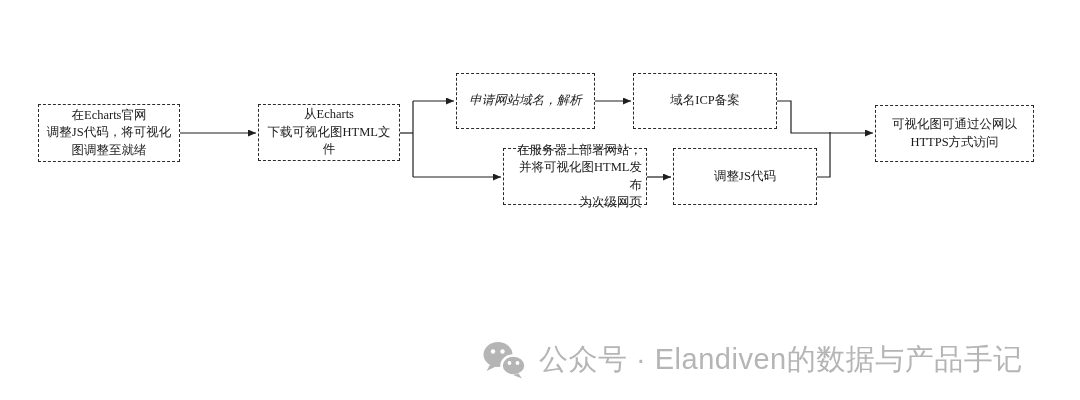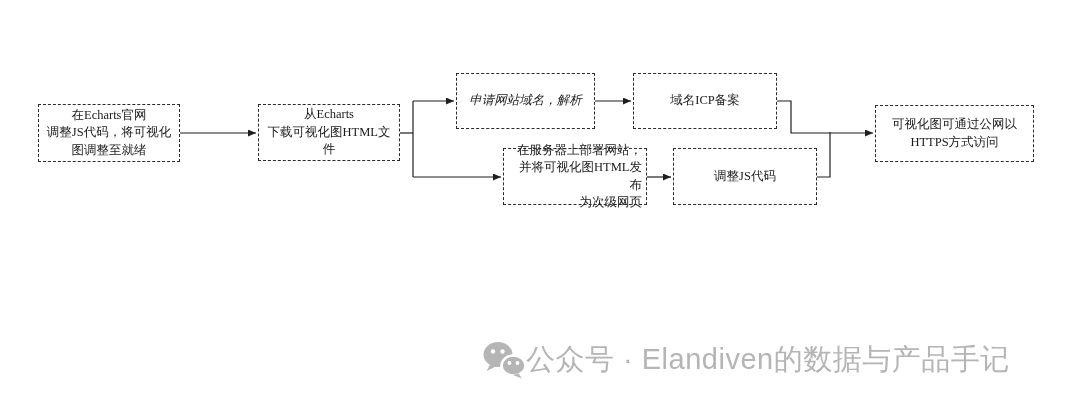--- a/index.html
+++ b/index.html
@@ -38,20 +38,21 @@
   .n5 { left: 503px; top: 148px; width: 144px; height: 57px; text-align: right; }
   .n6 { left: 673px; top: 148px; width: 144px; height: 57px; }
   .n7 { left: 875px; top: 105px; width: 159px; height: 57px; }
   .watermark {
     position: absolute;
     left: 482px;
     top: 339px;
     height: 42px;
     display: flex;
     align-items: center;
+    gap: 13px;
     color: #b5b5b5;
     font-family: "Liberation Sans", "DejaVu Sans", sans-serif;
     font-size: 29px;
     letter-spacing: 0.5px;
     white-space: nowrap;
   }
   .wm-icon { flex: 0 0 auto; display: block; }
 </style>
 </head>
 <body>

